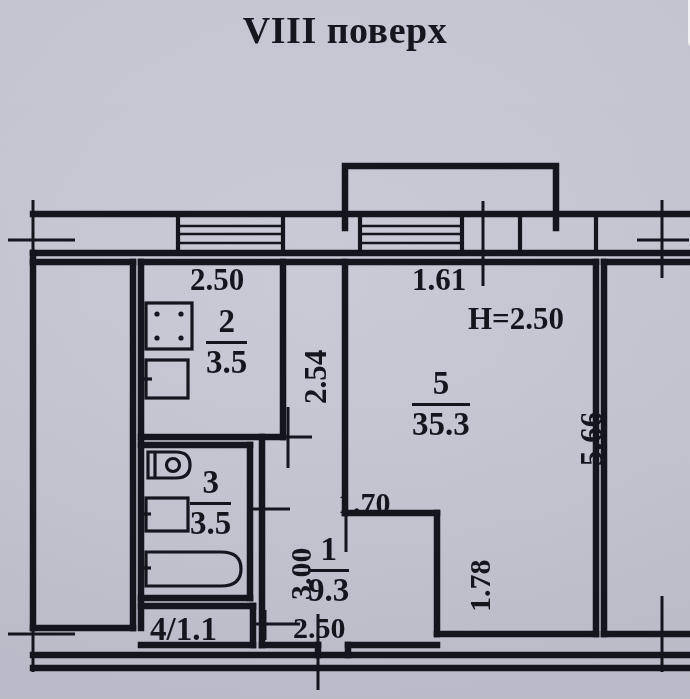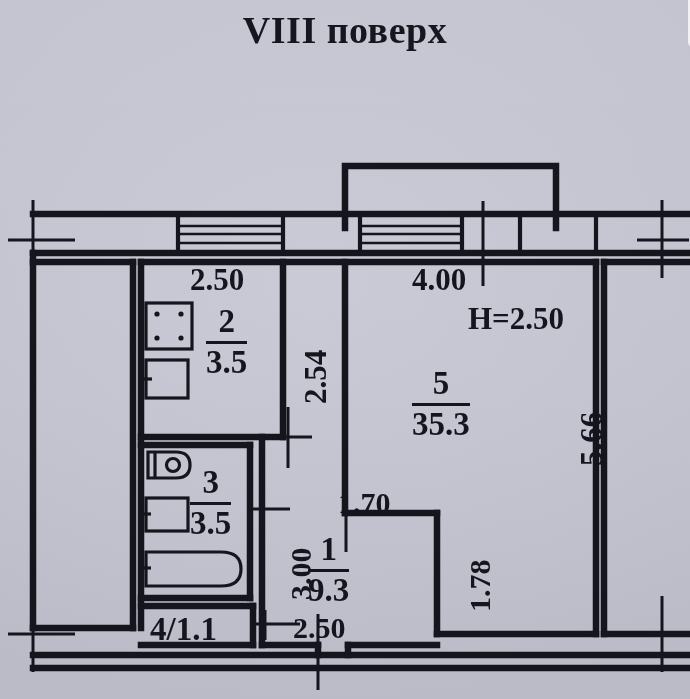--- a/index.html
+++ b/index.html
@@ -264,21 +264,21 @@
 
       <line class="dimline" x1="247" y1="509" x2="290" y2="509"></line>
     </g>
 
   </svg>
 
   <div class="lbl dim" style="left:190px; top:264px;">2.50</div>
 
   <div class="lbl dim rot" style="left:300px; top:404px;">2.54</div>
 
-  <div class="lbl dim" style="left:412px; top:264px;">4.00</div>
+  <div class="lbl dim" style="left:412px; top:264px;">1.61</div>
 
   <div class="lbl dim" style="left:468px; top:303px;">H=2.50</div>
 
   <div class="lbl dim rot" style="left:576px; top:466px;">5.66</div>
 
   <div class="lbl dimS" style="left:338px; top:488px;">1.70</div>
 
   <div class="lbl dimS rot" style="left:286px; top:600px;">3.00</div>
 
   <div class="lbl dimS rot" style="left:465px; top:612px;">1.78</div>

